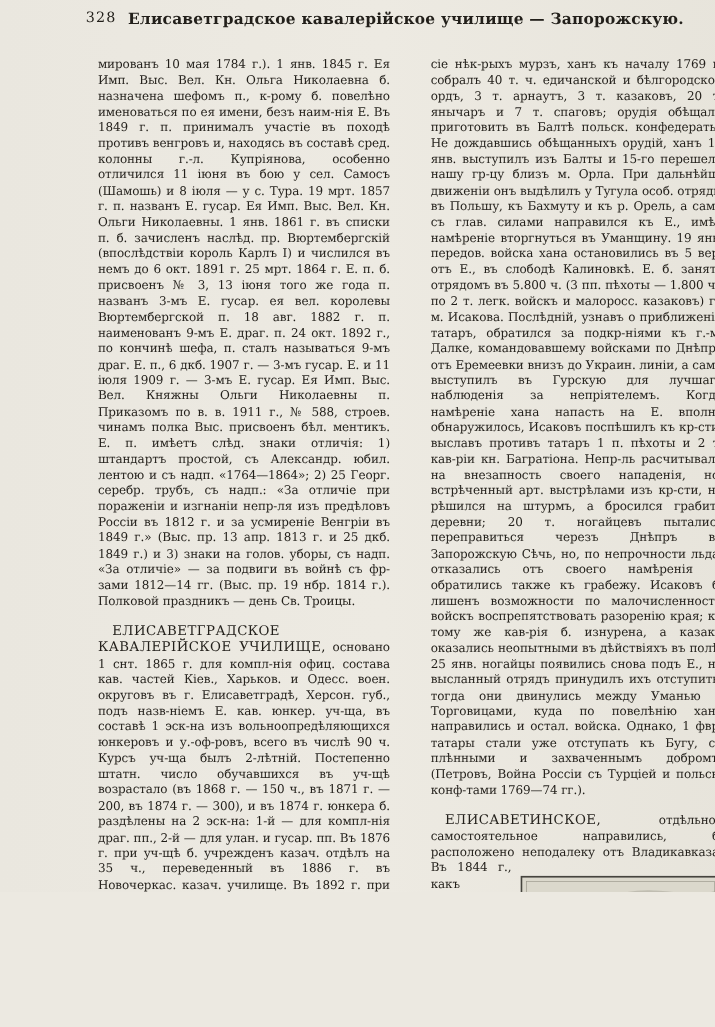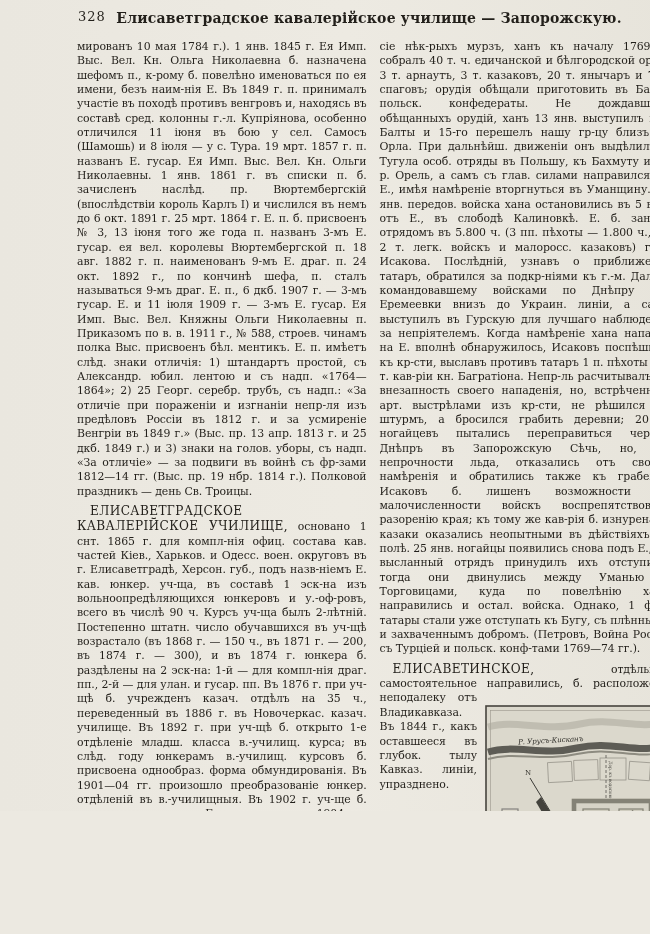--- a/index.html
+++ b/index.html
@@ -36,21 +36,21 @@
     gap:13px;
     padding:8px 25px 0 33px;
   }
   .col{
     flex:1 1 0;
     font-size:10.9px;
     line-height:14.35px;
     text-align:justify;
     letter-spacing:-0.1px;
   }
-  .col p{margin:0;}
+  .col p{margin:12px;}
   .col p.entry{margin-top:5px;text-indent:13px;}
   .term{
     font-weight:400;
     font-size:12.1px;
     letter-spacing:.4px;
   }
   .figwrap{
     float:right;
     width:184px;
     margin:14px 0 3px 8px;

